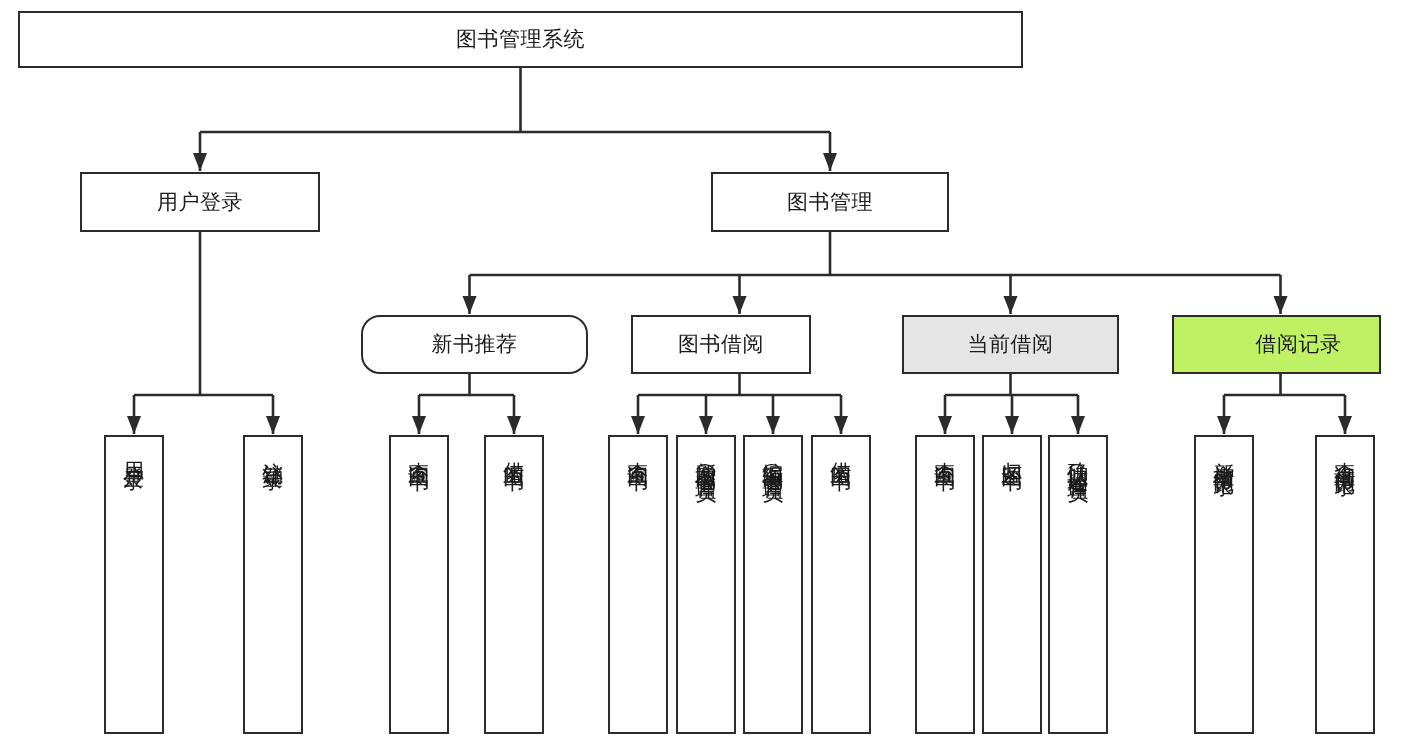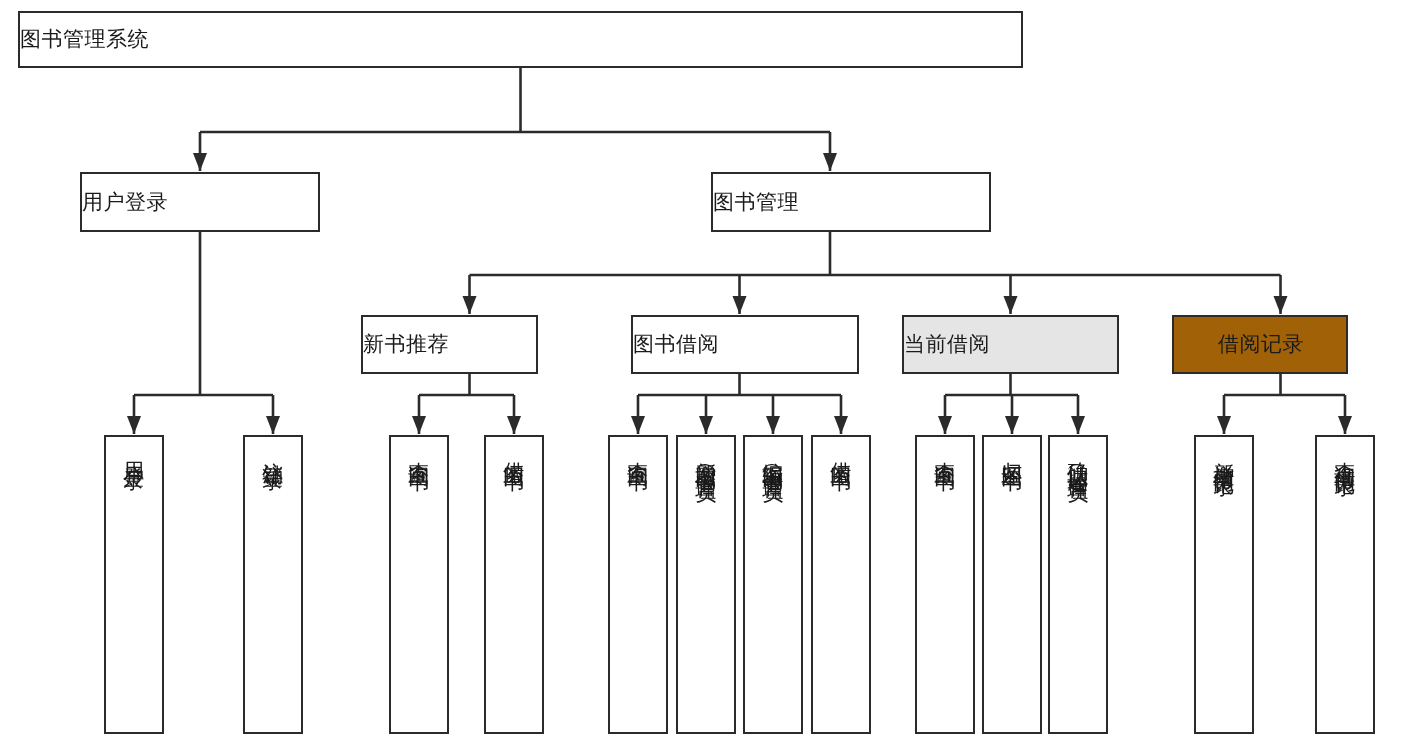--- a/index.html
+++ b/index.html
@@ -23,21 +23,21 @@
     height: 747px;
     pointer-events: none;
   }
   .node {
     position: absolute;
     box-sizing: border-box;
     background: #ffffff;
     border: 2.5px solid #2b2b2b;
     display: flex;
     align-items: center;
-    justify-content: flex-start;
+    justify-content: center;
     color: #1a1a1a;
   }
   .node-label {
     font-size: 21px;
     line-height: 1.15;
     letter-spacing: 0.5px;
     white-space: nowrap;
   }
   .node.leaf {
     align-items: flex-start;
@@ -121,33 +121,33 @@
       <line x1="1345" y1="395" x2="1345" y2="434" stroke="#2b2b2b" stroke-width="2.6"></line>
       <polygon points="1338,416 1352,416 1345,434" fill="#2b2b2b"></polygon>
     </svg>
   <div id="nodes">
       <div class="node" style="left: 18px; top: 11px; width: 1005px; height: 57px; border-color: rgb(43, 43, 43); background: rgb(255, 255, 255);">
         <span class="node-label">图书管理系统</span>
       </div>
       <div class="node" style="left: 80px; top: 172px; width: 240px; height: 60px; border-color: rgb(43, 43, 43); background: rgb(255, 255, 255);">
         <span class="node-label">用户登录</span>
       </div>
-      <div class="node" style="left: 711px; top: 172px; width: 280px; height: 60px; border-color: rgb(43, 43, 43); background: rgb(255, 255, 255);">
+      <div class="node" style="left: 711px; top: 172px; width: 238px; height: 60px; border-color: rgb(43, 43, 43); background: rgb(255, 255, 255);">
         <span class="node-label">图书管理</span>
       </div>
-      <div class="node" style="left: 361px; top: 315px; width: 177px; height: 59px; border-color: rgb(43, 43, 43); background: rgb(255, 255, 255);">
+      <div class="node" style="left: 361px; top: 315px; width: 227px; height: 59px; border-color: rgb(43, 43, 43); background: rgb(255, 255, 255); border-radius: 19px;">
         <span class="node-label">新书推荐</span>
       </div>
-      <div class="node" style="left: 631px; top: 315px; width: 228px; height: 59px; border-color: rgb(43, 43, 43); background: rgb(255, 255, 255);">
+      <div class="node" style="left: 631px; top: 315px; width: 180px; height: 59px; border-color: rgb(43, 43, 43); background: rgb(255, 255, 255);">
         <span class="node-label">图书借阅</span>
       </div>
       <div class="node" style="left: 902px; top: 315px; width: 217px; height: 59px; border-color: rgb(43, 43, 43); background: #e5e5e5;">
         <span class="node-label">当前借阅</span>
       </div>
-      <div class="node" style="left: 1172px; top: 315px; width: 176px; height: 59px; border-color: rgb(43, 43, 43); background: #a16207; padding-left: 44px;">
+      <div class="node" style="left: 1172px; top: 315px; width: 209px; height: 59px; border-color: rgb(43, 43, 43); background: #bef264; padding-left: 44px;">
         <span class="node-label">借阅记录</span>
       </div>
       <div class="node leaf" style="left: 104px; top: 435px; width: 60px; height: 299px; border-color: rgb(43, 43, 43); background: rgb(255, 255, 255);">
         <span class="node-label">用户登录</span>
       </div>
       <div class="node leaf" style="left: 243px; top: 435px; width: 60px; height: 299px; border-color: rgb(43, 43, 43); background: rgb(255, 255, 255);">
         <span class="node-label">注销登录</span>
       </div>
       <div class="node leaf" style="left: 389px; top: 435px; width: 60px; height: 299px; border-color: rgb(43, 43, 43); background: rgb(255, 255, 255);">
         <span class="node-label">查询图书</span>

